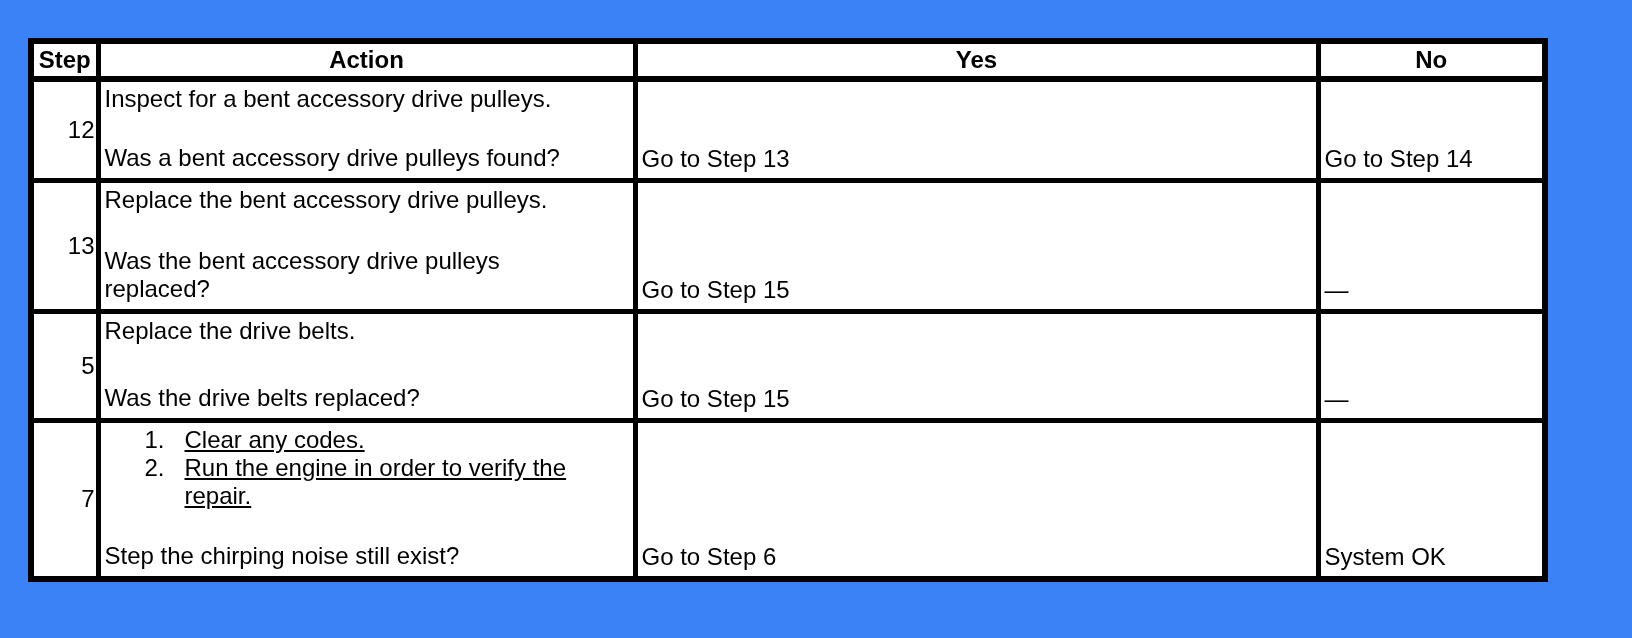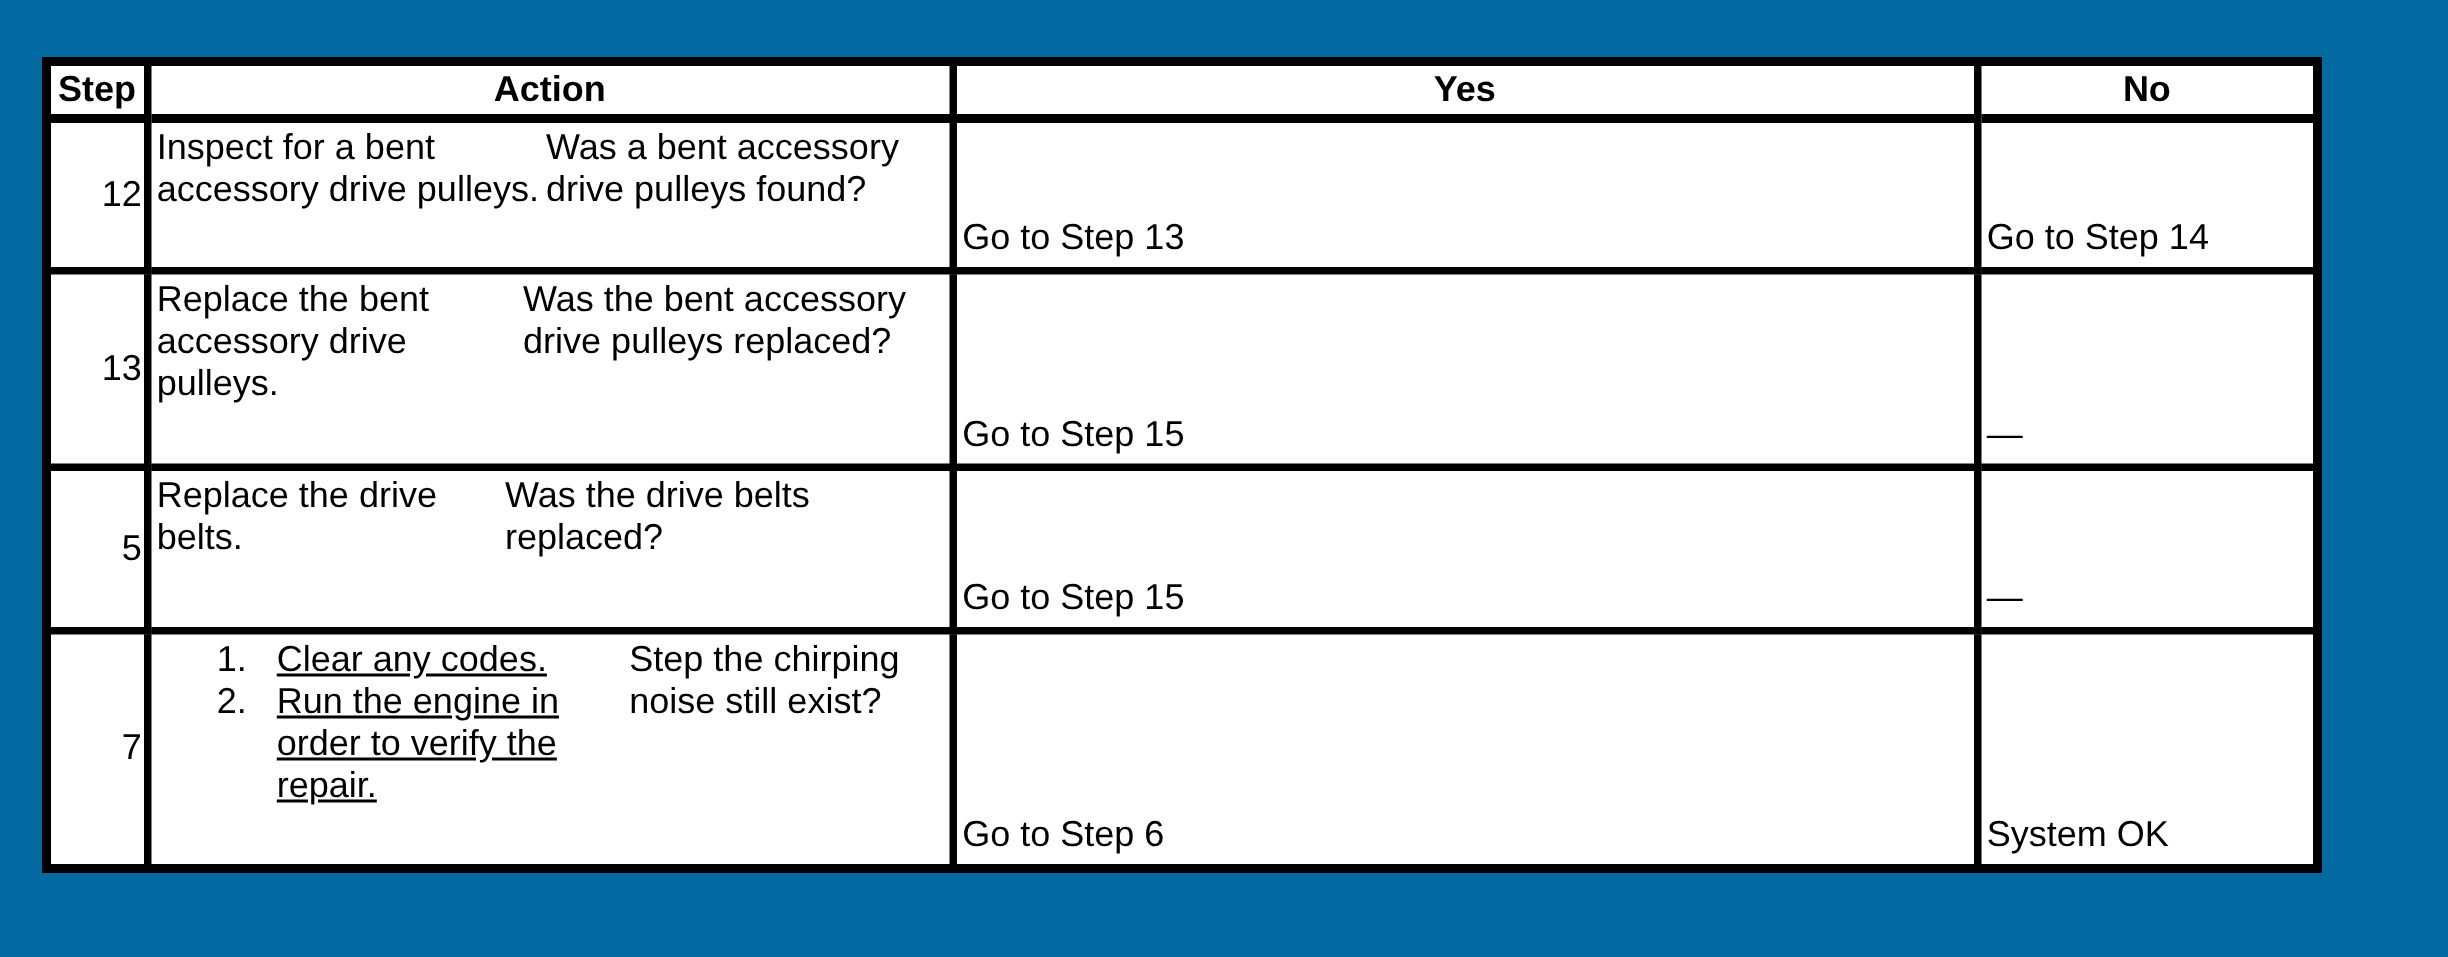--- a/index.html
+++ b/index.html
@@ -6,21 +6,21 @@
     margin: 0;
     padding: 0;
     background: #ffffff;
     font-family: "Liberation Sans", sans-serif;
     color: #000000;
   }
   .page {
     position: relative;
     width: 1632px;
     height: 638px;
-    background: #0369a1;
+    background: #3b82f6;
     overflow: hidden;
   }
   table.doc-table {
     position: absolute;
     left: 28px;
     top: 38px;
     width: 1514px;
     border-collapse: collapse;
     table-layout: fixed;
     border: 6px solid #000000;
@@ -47,21 +47,21 @@
   td.step-cell {
     text-align: right;
     vertical-align: middle;
   }
   td.action-cell {
     vertical-align: top;
     padding: 0;
   }
   .cell-fill {
     display: flex;
-    flex-direction: row;
+    flex-direction: column;
     justify-content: space-between;
     height: 100%;
     box-sizing: border-box;
     padding: 3px 4px 6px 4px;
   }
   .question {
     max-width: 500px;
   }
   td.yes-cell, td.no-cell {
     vertical-align: bottom;

